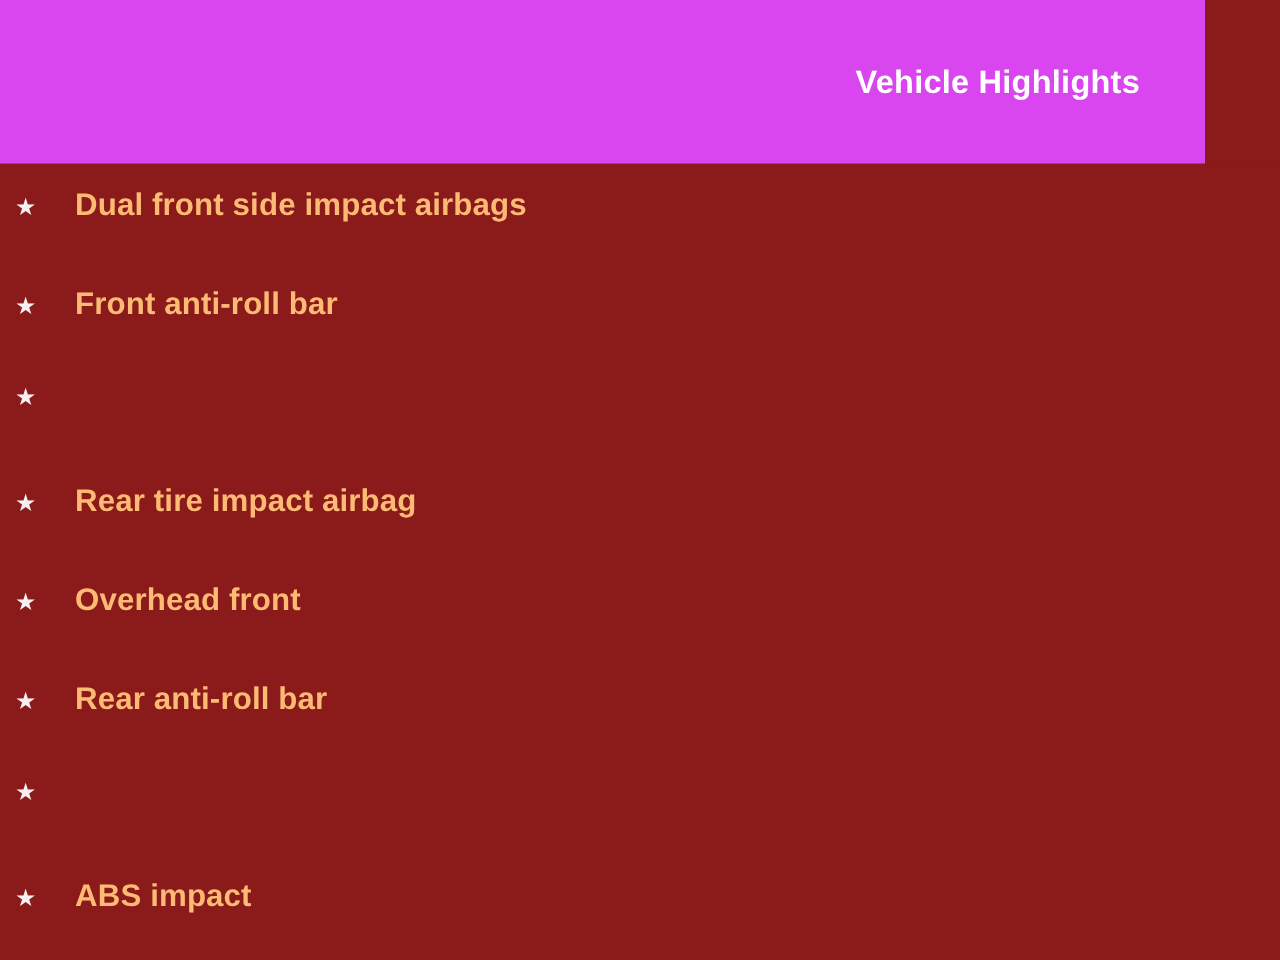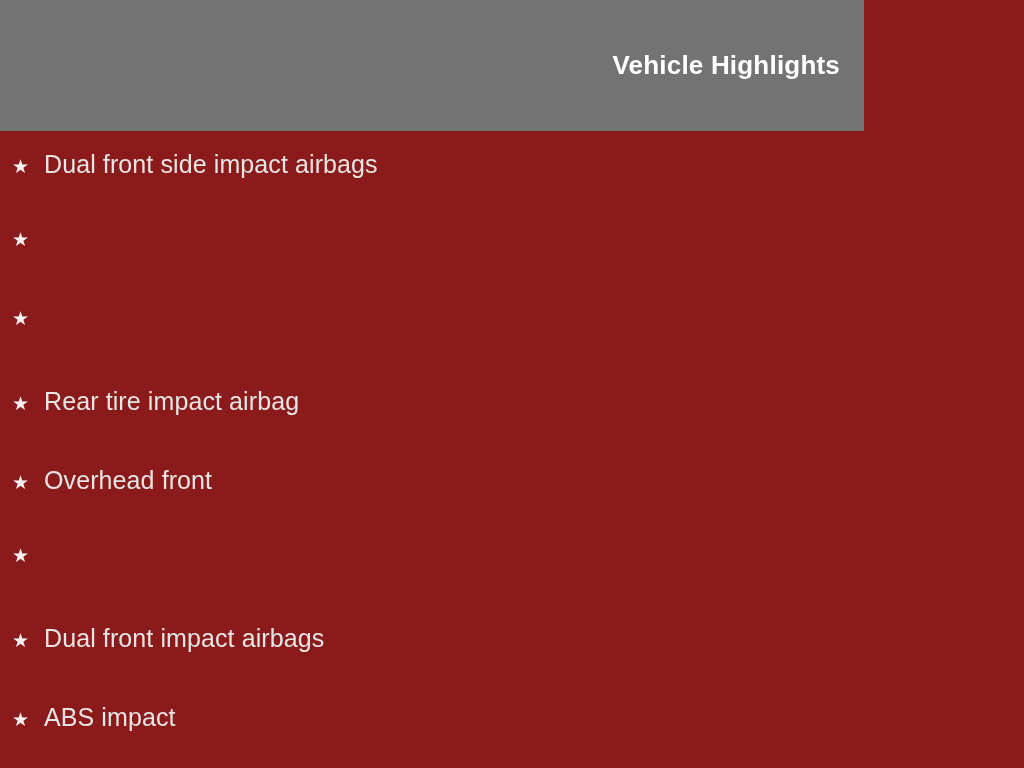--- a/index.html
+++ b/index.html
@@ -22,28 +22,28 @@
     height: 768px;
     background: #8b1a1a;
     box-sizing: border-box;
   }
 
   
   .header-band {
     position: absolute;
     top: 0;
     left: 0;
-    width: 864px;
+    width: 964px;
     height: 131px;
-    background: #737373;
+    background: #d946ef;
     display: flex;
     align-items: center;
     justify-content: flex-end;
     box-sizing: border-box;
-    padding-right: 24px;
+    padding-right: 52px;
   }
 
   .header-title {
     color: #ffffff;
     font-size: 26px;
     font-weight: bold;
     letter-spacing: 0.2px;
     line-height: 1.1;
     white-space: nowrap;
     text-align: right;
@@ -78,26 +78,27 @@
   .star-bullet {
     color: #f6f0f0;
     font-size: 19px;
     line-height: 1;
     width: 32px;
     flex: 0 0 32px;
     display: inline-block;
   }
 
   .highlight-label {
-    color: #e5e5e5;
+    color: #fdba74;
     font-size: 25px;
-    font-weight: normal;
+    font-weight: bold;
     line-height: 1.1;
     letter-spacing: 0.1px;
     white-space: nowrap;
+    margin-left: 16px;
   }
 </style>
 </head>
 <body>
 
 <div class="slide">
 
   <div class="header-band">
     <div class="header-title">Vehicle Highlights</div>
   </div>
@@ -105,43 +106,44 @@
   <div class="body-area">
     <ul class="highlight-list">
 
       <li class="highlight-item">
         <span class="star-bullet">★</span>
         <span class="highlight-label">Dual front side impact airbags</span>
       </li>
 
       <li class="highlight-item">
         <span class="star-bullet">★</span>
+        <span class="highlight-label">Front anti-roll bar</span>
       </li>
 
       <li class="highlight-item">
         <span class="star-bullet">★</span>
       </li>
 
       <li class="highlight-item">
         <span class="star-bullet">★</span>
         <span class="highlight-label">Rear tire impact airbag</span>
       </li>
 
       <li class="highlight-item">
         <span class="star-bullet">★</span>
         <span class="highlight-label">Overhead front</span>
       </li>
 
       <li class="highlight-item">
         <span class="star-bullet">★</span>
+        <span class="highlight-label">Rear anti-roll bar</span>
       </li>
 
       <li class="highlight-item">
         <span class="star-bullet">★</span>
-        <span class="highlight-label">Dual front impact airbags</span>
       </li>
 
       <li class="highlight-item">
         <span class="star-bullet">★</span>
         <span class="highlight-label">ABS impact</span>
       </li>
 
     </ul>
   </div>
 

